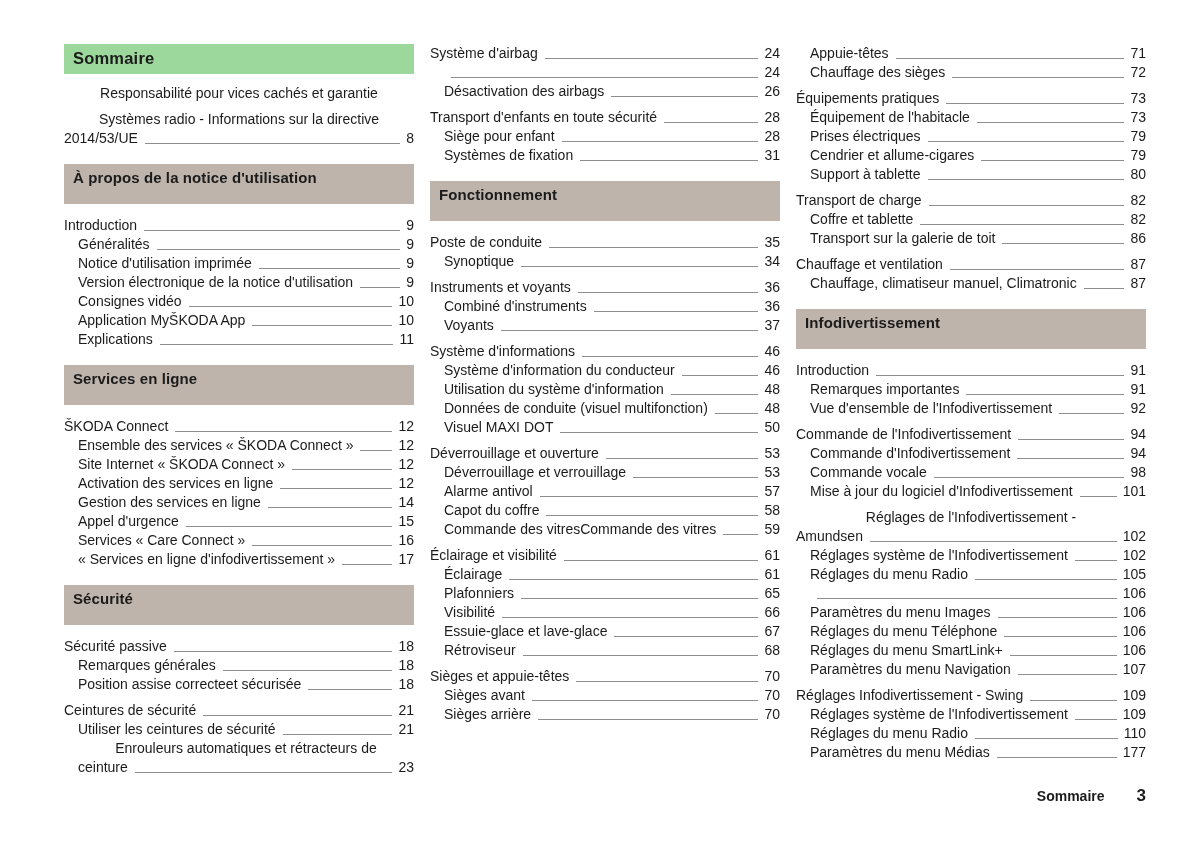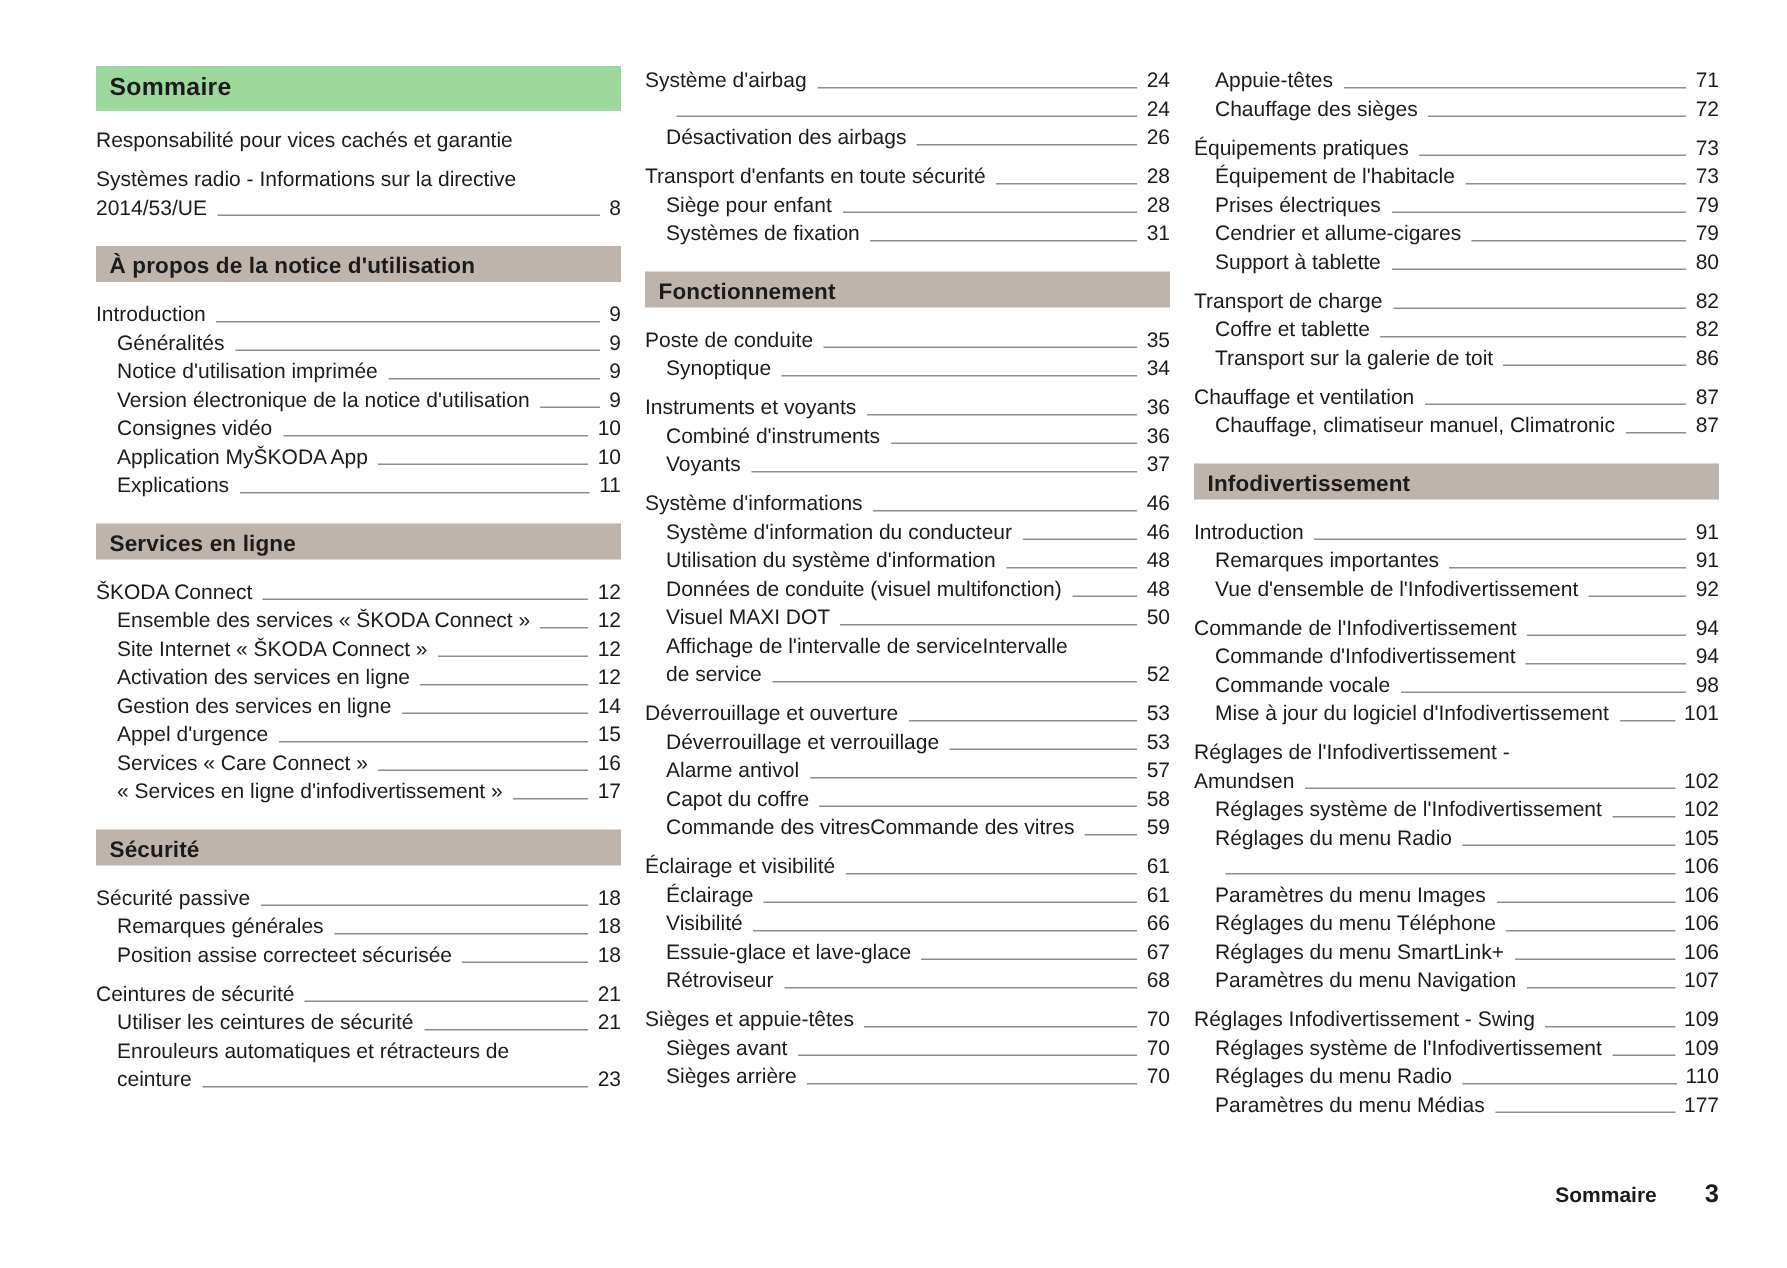--- a/index.html
+++ b/index.html
@@ -16,27 +16,27 @@
   .column { width:350px; flex:0 0 350px; }
 
   .main-header {
     background:var(--green,#9cd79c);
     font-weight:700; font-size:16.5px; letter-spacing:.2px;
     padding:5px 9px 6px; margin:0 0 10px 0;
   }
   .section-header {
     background:var(--tan,#beb4ac);
     font-weight:700; font-size:15px; letter-spacing:.1px;
-    padding:5px 9px 2px; margin:16px 0 12px 0;
+    padding:5px 9px 18px; margin:16px 0 12px 0;
   }
   .group { margin-bottom:7px; }
 
   .entry { font-size:14px; line-height:19px; }
   .entry.sub { padding-left:14px; }
-  .entry .wrap-line { font-weight:400; }
+  .entry .wrap-line { font-weight:400;text-align:center; }
   .entry.bold .wrap-line, .entry.bold .label { font-weight:400; }
   .entry .last-line { display:flex; align-items:flex-end; }
   .entry .label { flex:0 1 auto; }
   .entry .leader {
     flex:1 1 auto; min-width:8px;
     border-bottom:1px solid var(--leader,#8d8d8d);
     margin:0 6px 4px 7px;
   }
   .entry .page-num { flex:0 0 auto; font-weight:400; text-align:right; }
 
@@ -344,28 +344,20 @@
               <span class="page-num">48</span>
             </div>
           </div>
           <div class="entry sub">
             <div class="last-line">
               <span class="label">Visuel MAXI DOT</span>
               <span class="leader"></span>
               <span class="page-num">50</span>
             </div>
           </div>
-          <div class="entry sub">
-            <div class="wrap-line">Affichage de l'intervalle de serviceIntervalle</div>
-            <div class="last-line">
-              <span class="label">de service</span>
-              <span class="leader"></span>
-              <span class="page-num">52</span>
-            </div>
-          </div>
         </div>
         <div class="group">
           <div class="entry bold">
             <div class="last-line">
               <span class="label">Déverrouillage et ouverture</span>
               <span class="leader"></span>
               <span class="page-num">53</span>
             </div>
           </div>
           <div class="entry sub">
@@ -403,20 +395,27 @@
               <span class="label">Éclairage et visibilité</span>
               <span class="leader"></span>
               <span class="page-num">61</span>
             </div>
           </div>
           <div class="entry sub">
             <div class="last-line">
               <span class="label">Éclairage</span>
               <span class="leader"></span>
               <span class="page-num">61</span>
+            </div>
+          </div>
+          <div class="entry sub">
+            <div class="last-line">
+              <span class="label">Plafonniers</span>
+              <span class="leader"></span>
+              <span class="page-num">65</span>
             </div>
           </div>
           <div class="entry sub">
             <div class="last-line">
               <span class="label">Visibilité</span>
               <span class="leader"></span>
               <span class="page-num">66</span>
             </div>
           </div>
           <div class="entry sub">

